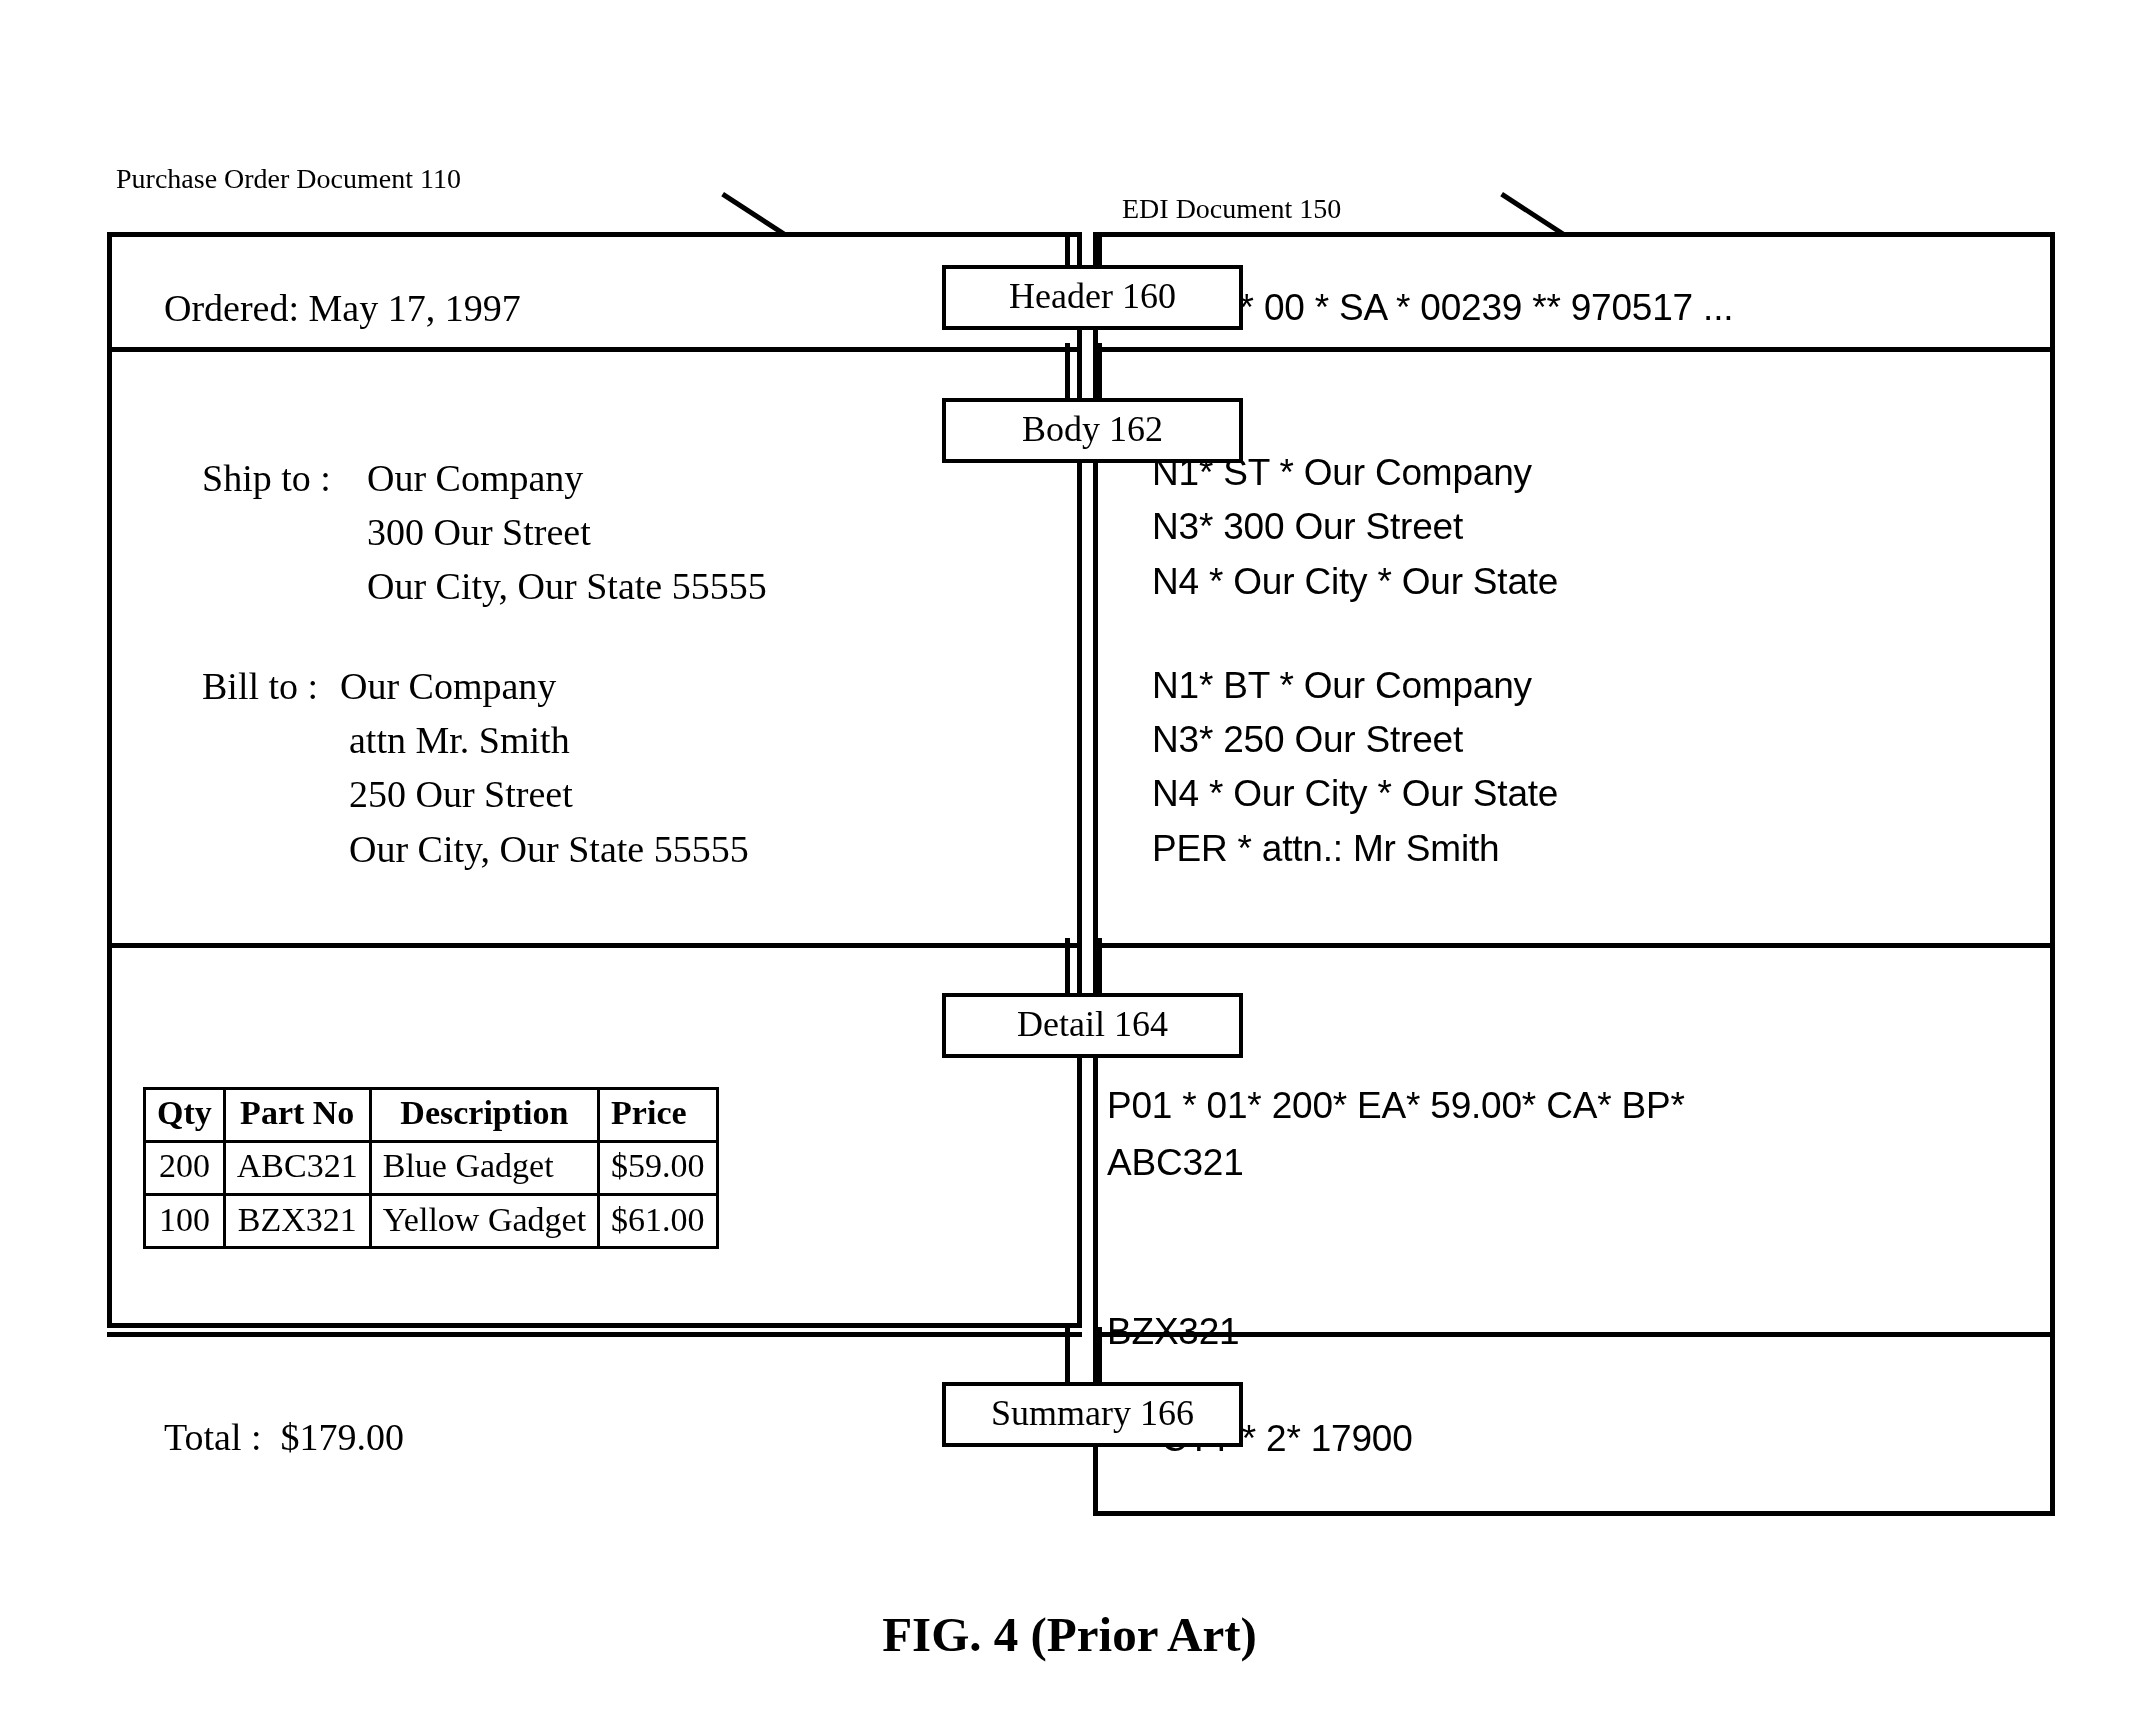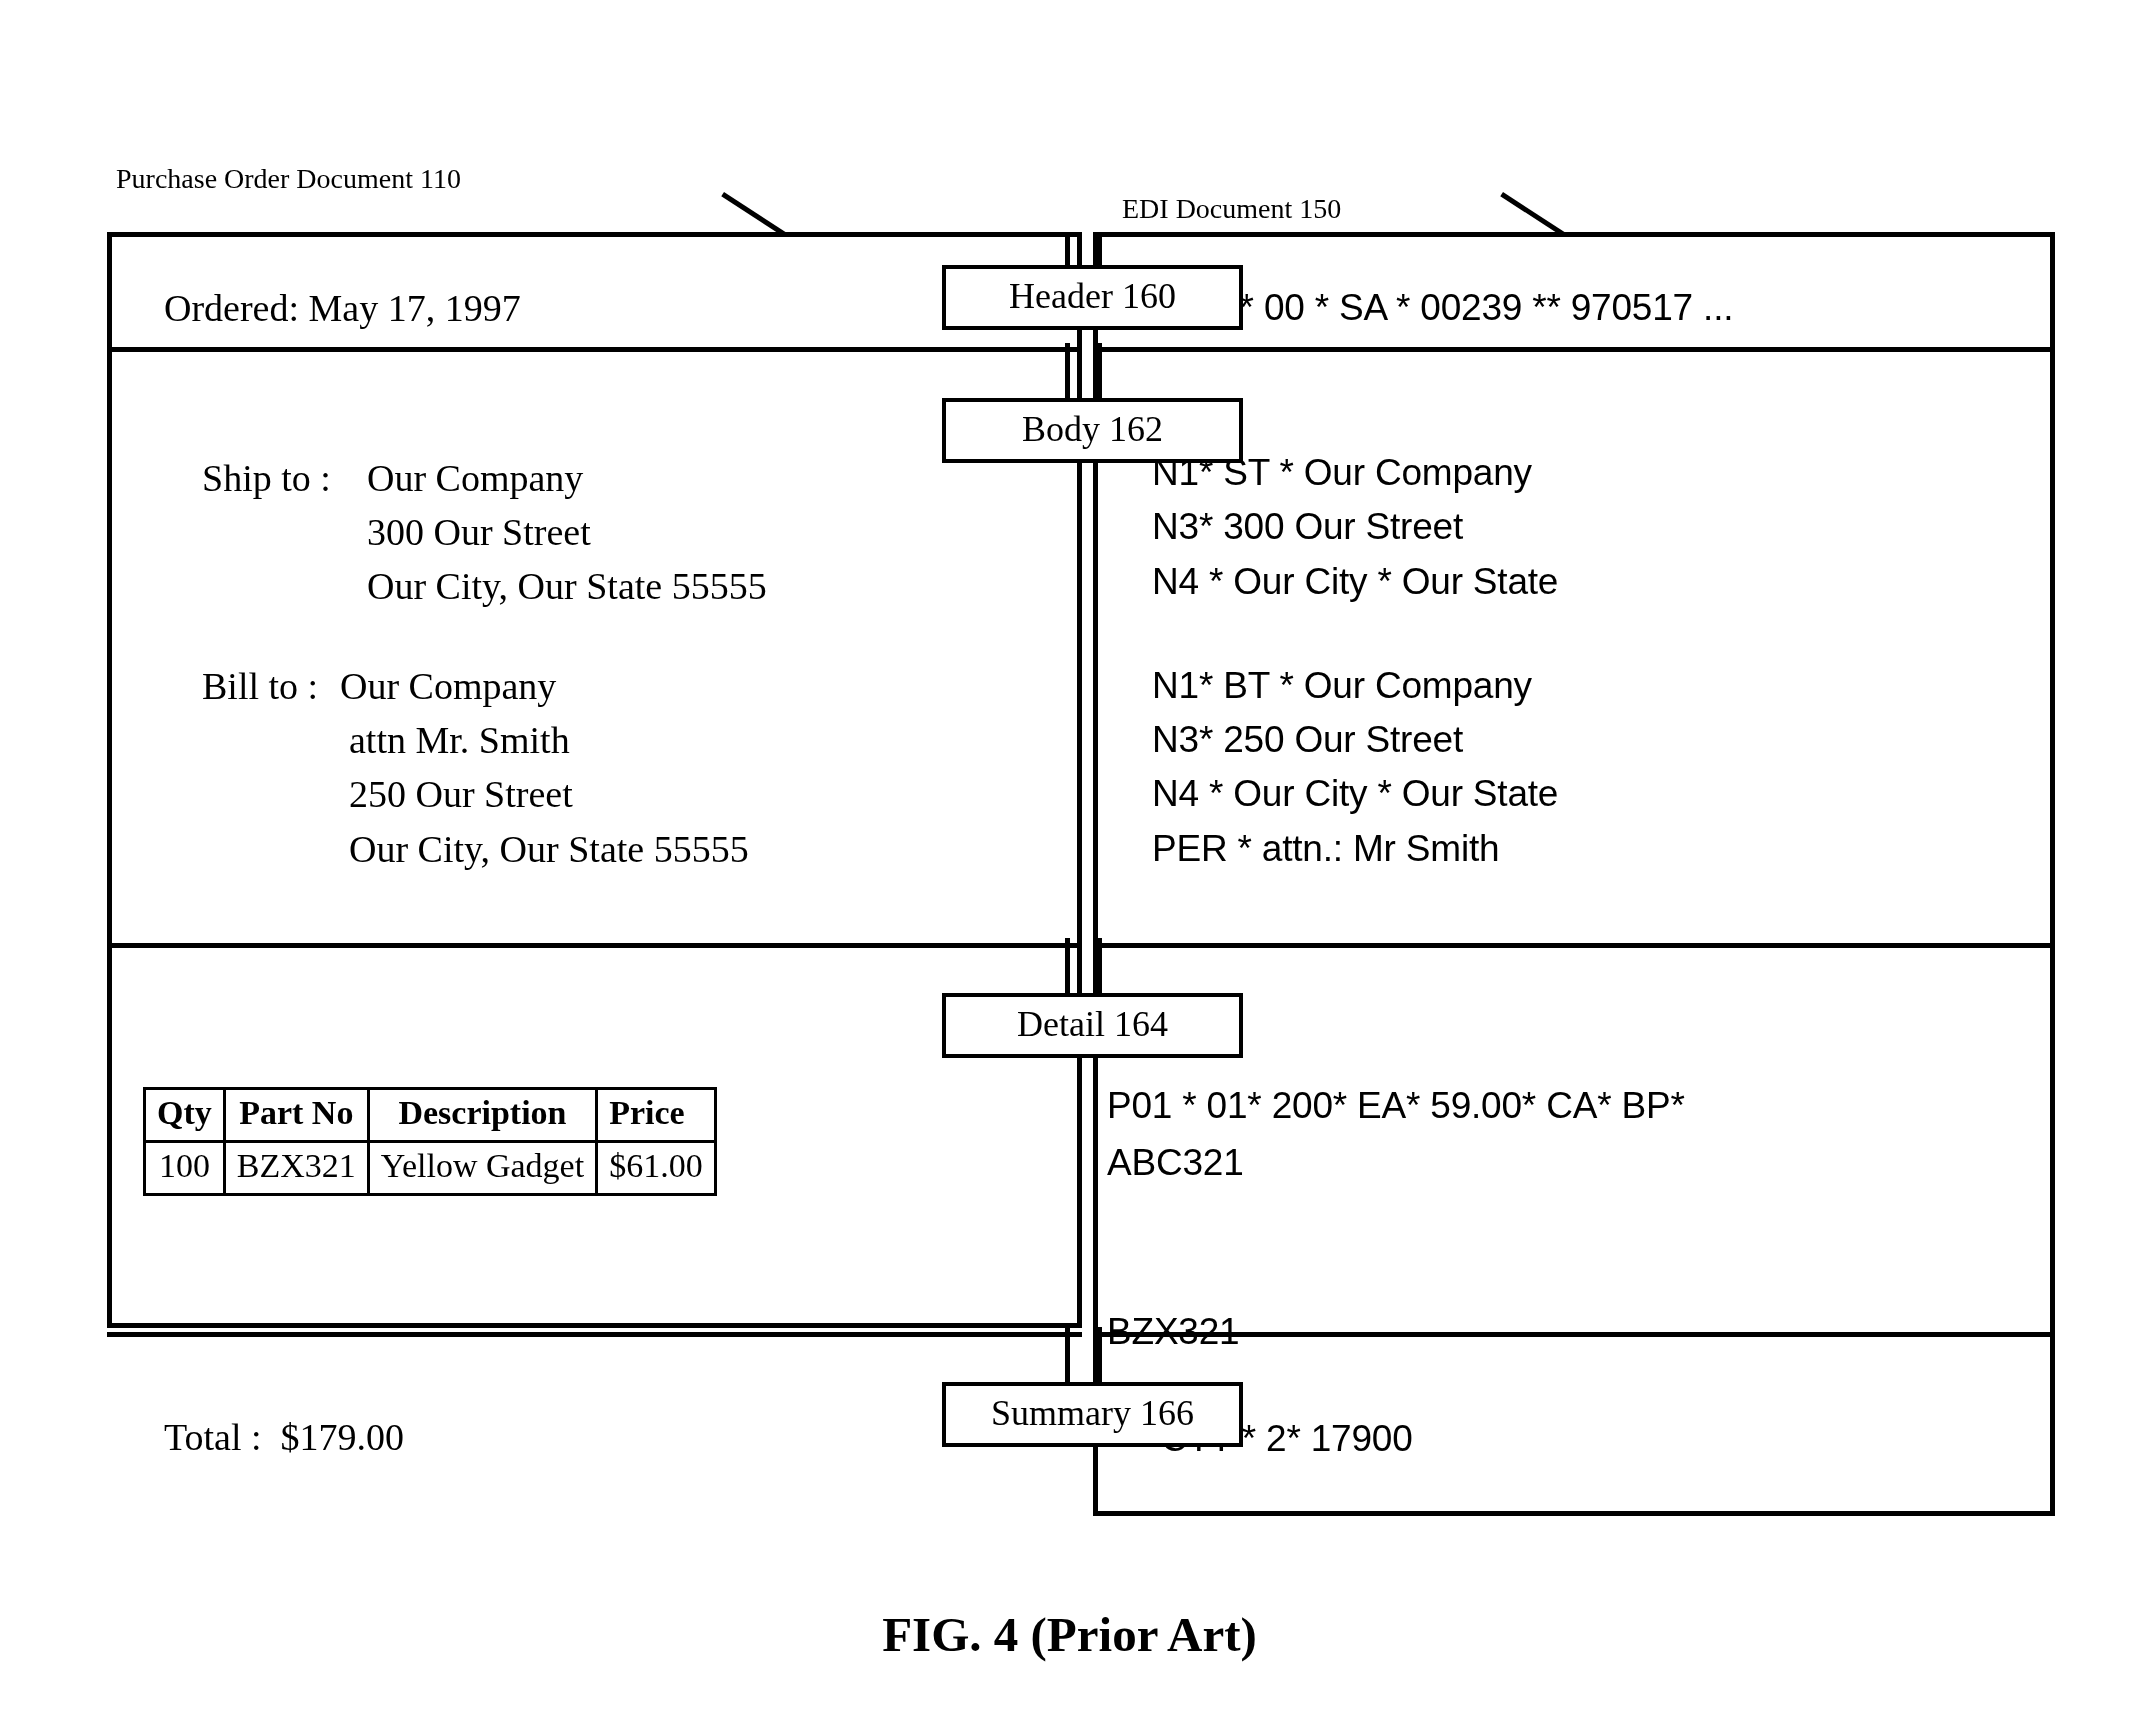--- a/index.html
+++ b/index.html
@@ -203,20 +203,26 @@
     <thead>
       <tr>
         <th class="col-qty">Qty</th>
         <th class="col-part">Part No</th>
         <th class="col-desc">Description</th>
         <th class="col-price">Price</th>
       </tr>
     </thead>
     <tbody>
       <tr>
+        <td class="cell-qty">200</td>
+        <td class="cell-part">ABC321</td>
+        <td class="cell-desc">Blue Gadget</td>
+        <td class="cell-price">$59.00</td>
+      </tr>
+      <tr>
         <td class="cell-qty">100</td>
         <td class="cell-part">BZX321</td>
         <td class="cell-desc">Yellow Gadget</td>
         <td class="cell-price">$61.00</td>
       </tr>
     </tbody>
   </table>
 
   <div class="po-text" id="po-total">Total :  $179.00</div>
 </div>

